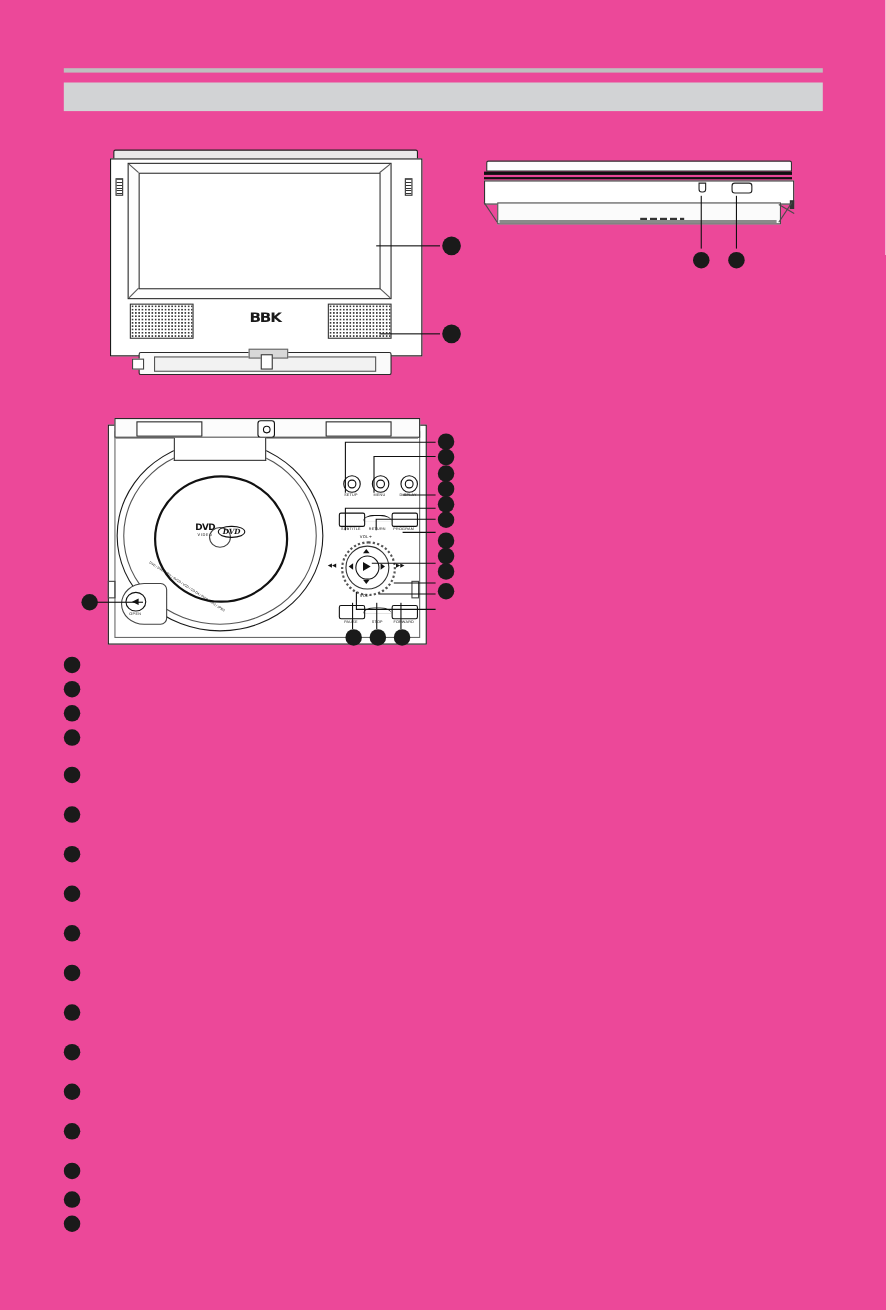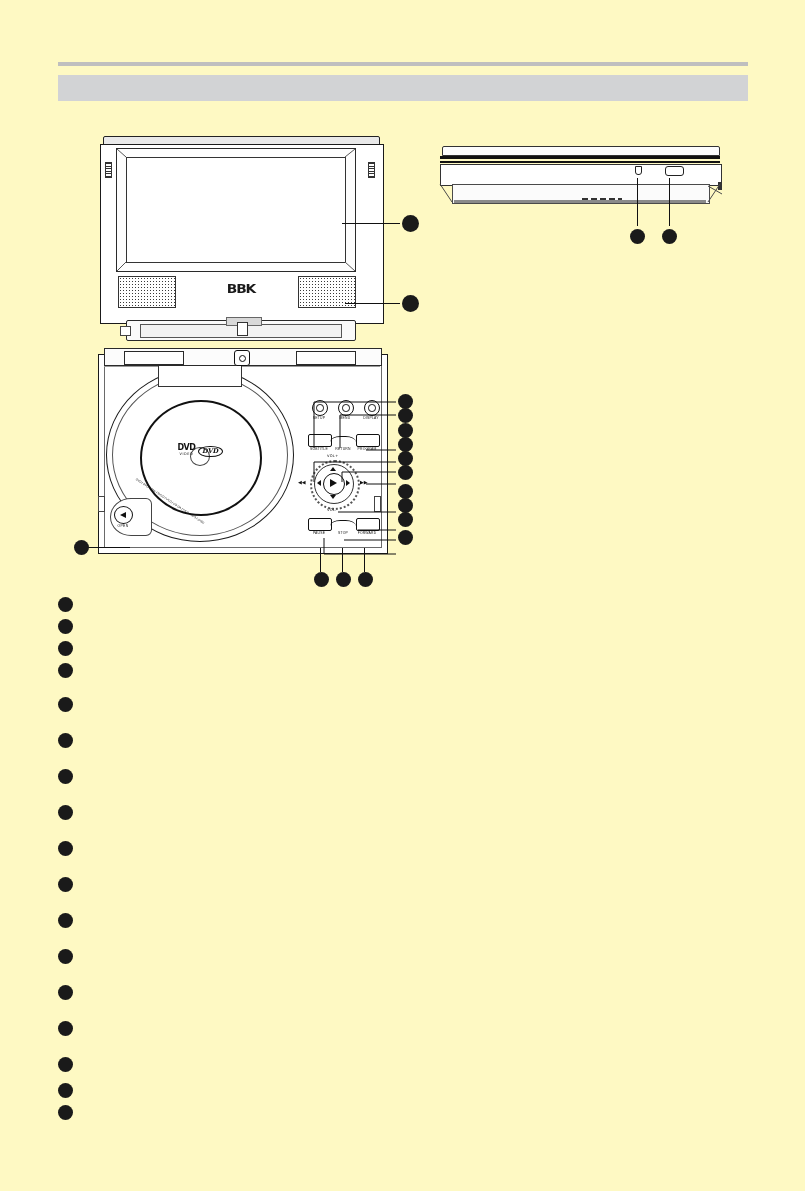--- a/index.html
+++ b/index.html
@@ -8,21 +8,21 @@
     background: #ffffff;
   }
   body {
     font-family: "Liberation Sans", sans-serif;
     color: #000000;
   }
   #page {
     position: relative;
     width: 805px;
     height: 1191px;
-    background: #fef9c3;
+    background: #ec4899;
     overflow: hidden;
   }
 
   
   .header-rule {
     position: absolute;
     left: 58px;
     top: 62px;
     width: 690px;
     height: 4px;
@@ -244,21 +244,21 @@
     left: 150px; top: 52px;
     width: 40px; height: 2px;
     background:
       repeating-linear-gradient(to right, #333 0 6px, transparent 6px 9px);
   }
 
   
   #view-panel {
     position: absolute;
     left: 98px;
-    top: 348px;
+    top: 380px;
     width: 292px;
     height: 212px;
   }
   .pnl-outer {
     position: absolute;
     left: 0; top: 6px;
     width: 288px; height: 198px;
     border: 1.5px solid #1a1a1a;
     background: #ffffff;
   }

